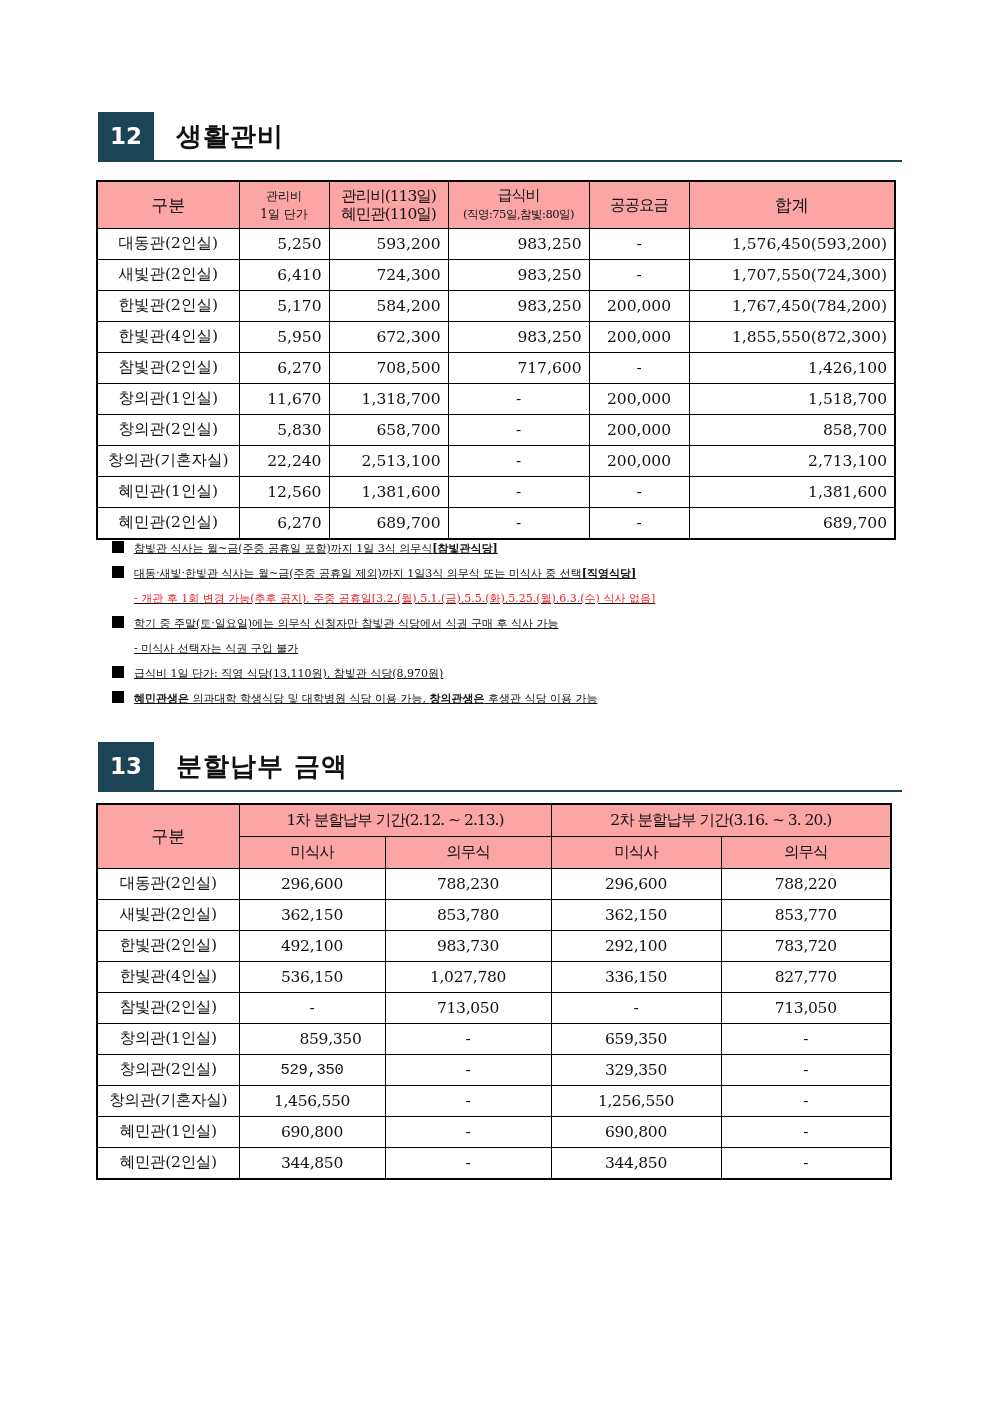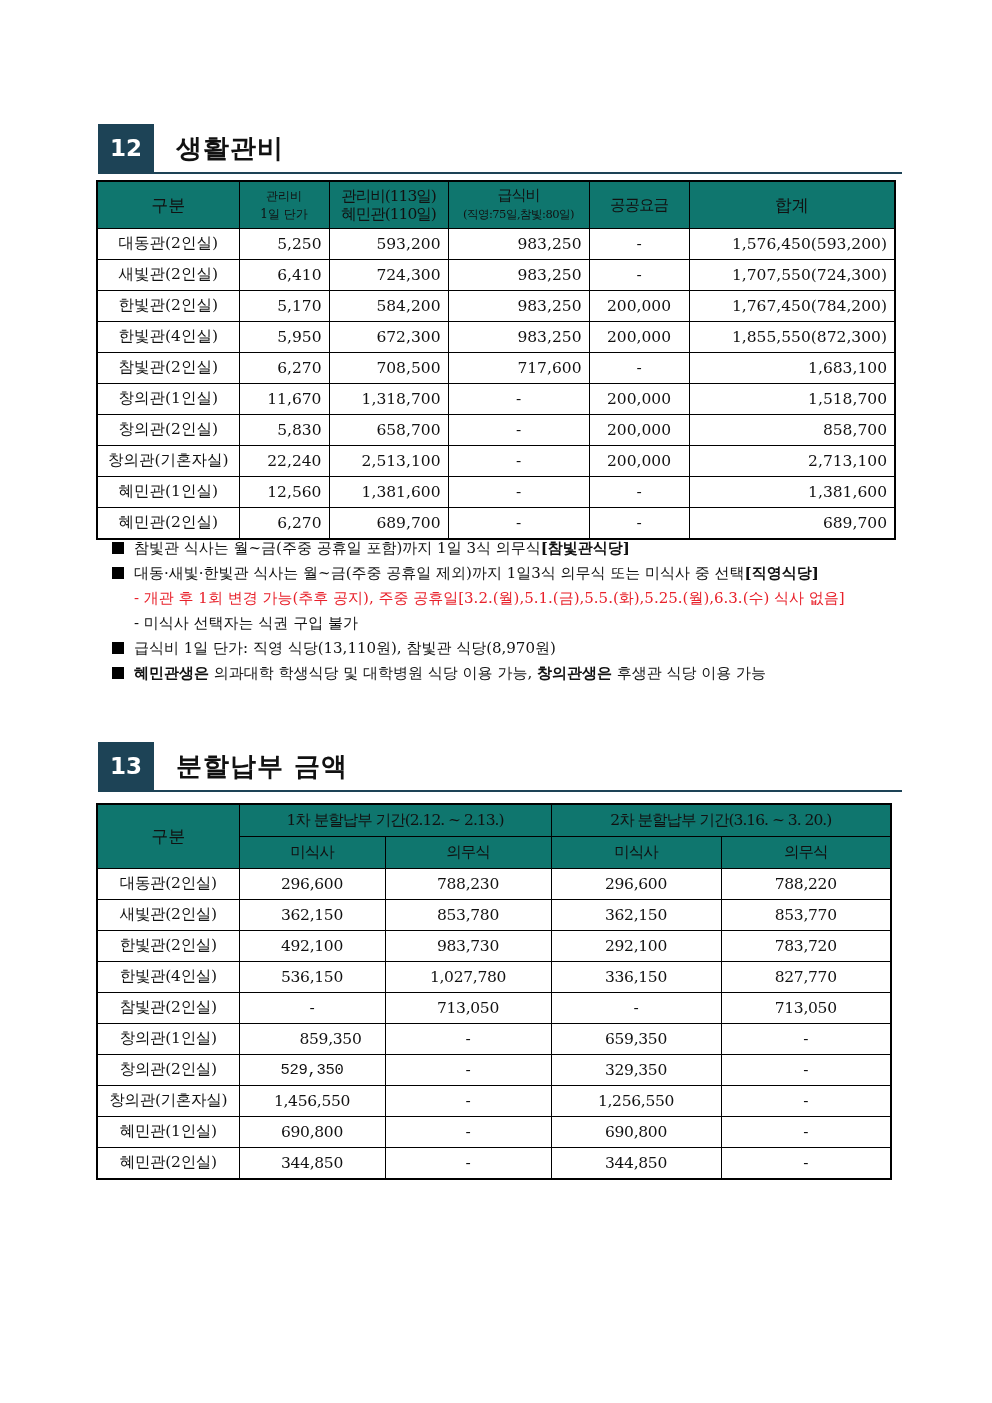--- a/index.html
+++ b/index.html
@@ -6,38 +6,38 @@
   body { width:992px; height:1403px; position:relative; font-family:"DejaVu Serif","Liberation Serif",serif; color:#111; }
   .section-head { position:absolute; left:98px; width:804px; height:50px; }
   .section-num { position:absolute; left:0; top:0; width:56px; height:48px; background:#1d4356; color:#fff;
     font-family:"DejaVu Sans","Liberation Sans",sans-serif; font-weight:bold; font-size:23px; line-height:48px; text-align:center; }
   .section-title { position:absolute; left:78px; top:2px; font-family:"DejaVu Sans","Liberation Sans",sans-serif;
     font-weight:bold; font-size:26px; line-height:44px; color:#111; letter-spacing:1px; }
   .section-rule { position:absolute; left:0; top:48px; width:804px; height:2px; background:#1d4356; }
 
   table.t { position:absolute; border-collapse:collapse; border:2.5px solid #000; table-layout:fixed; }
   table.t td, table.t th { border:1px solid #000; font-weight:normal; font-size:15.5px; padding:0 7px; white-space:nowrap; }
-  table.t th { background:#0f766e; text-align:center; line-height:18px; }
+  table.t th { background:#fca5a5; text-align:center; line-height:18px; }
   table.t td { height:30px; }
   td.c { text-align:center; }
   td.r { text-align:right; }
   .hsmall { font-size:11.5px; letter-spacing:-0.5px; }
   .hcond { font-size:15px; letter-spacing:-1px; }
 
-  .notes { position:absolute; left:112px; top:536px; width:790px; font-size:15px; line-height:25px; }
+  .notes { position:absolute; left:112px; top:536px; width:790px; font-size:11px; line-height:25px;text-decoration:underline; }
   .note { white-space:nowrap; }
   .note .sq { display:inline-block; width:12px; height:12px; background:#000; margin-right:10px; vertical-align:-1px; }
   .note.sub { padding-left:22px; }
   .note.red { color:#e8202a; }
   .b { font-weight:bold; }
 </style>
 </head>
 <body>
 
-<div class="section-head" style="top:124px;">
+<div class="section-head" style="top:112px;">
   <div class="section-num">12</div>
   <div class="section-title">생활관비</div>
   <div class="section-rule"></div>
 </div>
 
 <table class="t" id="t12" style="left:96px; top:180px; width:798px;">
   <colgroup>
     <col style="width:142px">
       <col style="width:90px">
       <col style="width:119px">
@@ -87,21 +87,21 @@
         <td class="r">983,250</td>
         <td class="c">200,000</td>
         <td class="r">1,855,550(872,300)</td>
       </tr>
       <tr>
         <td class="c" style="font-size: 15.5px; padding: 0px 2px;">참빛관(2인실)</td>
         <td class="r">6,270</td>
         <td class="r">708,500</td>
         <td class="r">717,600</td>
         <td class="c">-</td>
-        <td class="r">1,683,100</td>
+        <td class="r">1,426,100</td>
       </tr>
       <tr>
         <td class="c" style="font-size: 15.5px; padding: 0px 2px;">창의관(1인실)</td>
         <td class="r">11,670</td>
         <td class="r">1,318,700</td>
         <td class="c">-</td>
         <td class="c">200,000</td>
         <td class="r">1,518,700</td>
       </tr>
       <tr>
@@ -136,20 +136,21 @@
         <td class="c">-</td>
         <td class="r">689,700</td>
       </tr>
     </tbody>
 </table>
 
 <div class="notes" id="notes">
     <div class="note"><span class="sq"></span><span>참빛관 식사는 월~금(주중 공휴일 포함)까지 1일 3식 의무식</span><span class="b">[참빛관식당]</span></div>
     <div class="note"><span class="sq"></span><span>대동·새빛·한빛관 식사는 월~금(주중 공휴일 제외)까지 1일3식 의무식 또는 미식사 중 선택</span><span class="b">[직영식당]</span></div>
     <div class="note sub red"><span>- 개관 후 1회 변경 가능(추후 공지), 주중 공휴일[3.2.(월),5.1.(금),5.5.(화),5.25.(월),6.3.(수) 식사 없음]</span></div>
+    <div class="note"><span class="sq"></span><span>학기 중 주말(토·일요일)에는 의무식 신청자만 참빛관 식당에서 식권 구매 후 식사 가능</span></div>
     <div class="note sub"><span>- 미식사 선택자는 식권 구입 불가</span></div>
     <div class="note"><span class="sq"></span><span>급식비 1일 단가: 직영 식당(13,110원), 참빛관 식당(8,970원)</span></div>
     <div class="note"><span class="sq"></span><span class="b">혜민관생은</span><span> 의과대학 학생식당 및 대학병원 식당 이용 가능, </span><span class="b">창의관생은</span><span> 후생관 식당 이용 가능</span></div>
   </div>
 
 <div class="section-head" style="top:742px;">
   <div class="section-num">13</div>
   <div class="section-title">분할납부 금액</div>
   <div class="section-rule"></div>
 </div>

